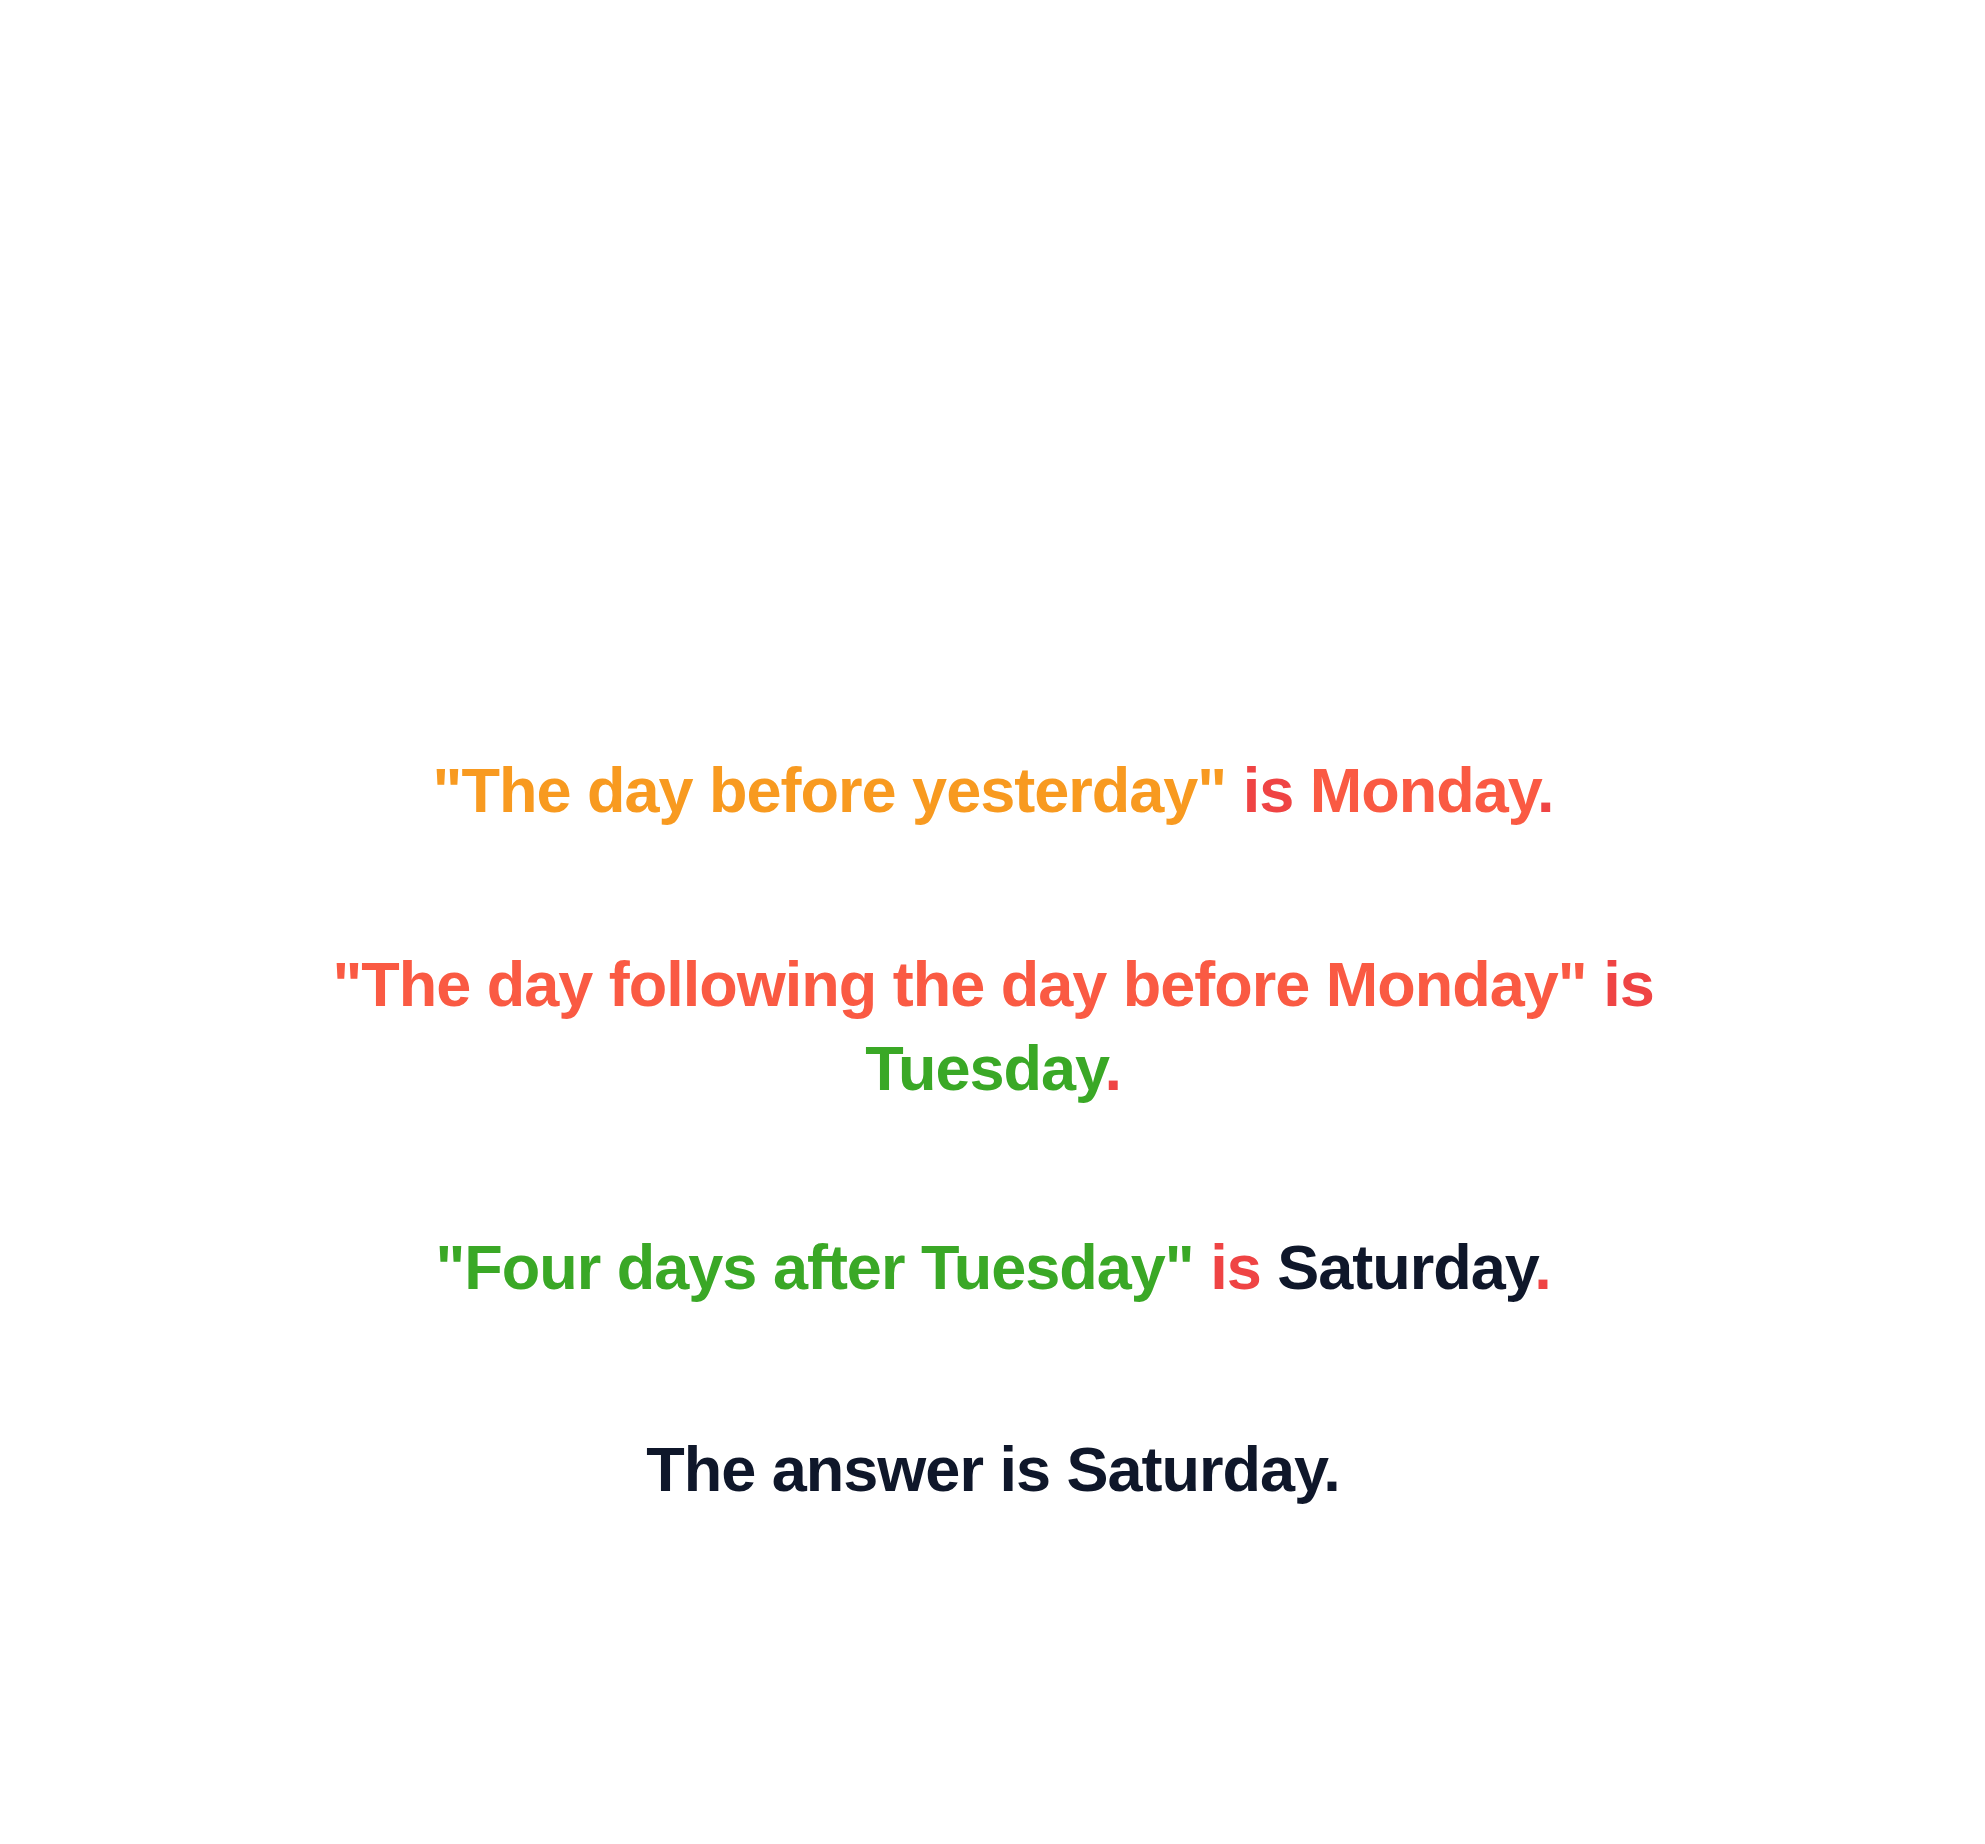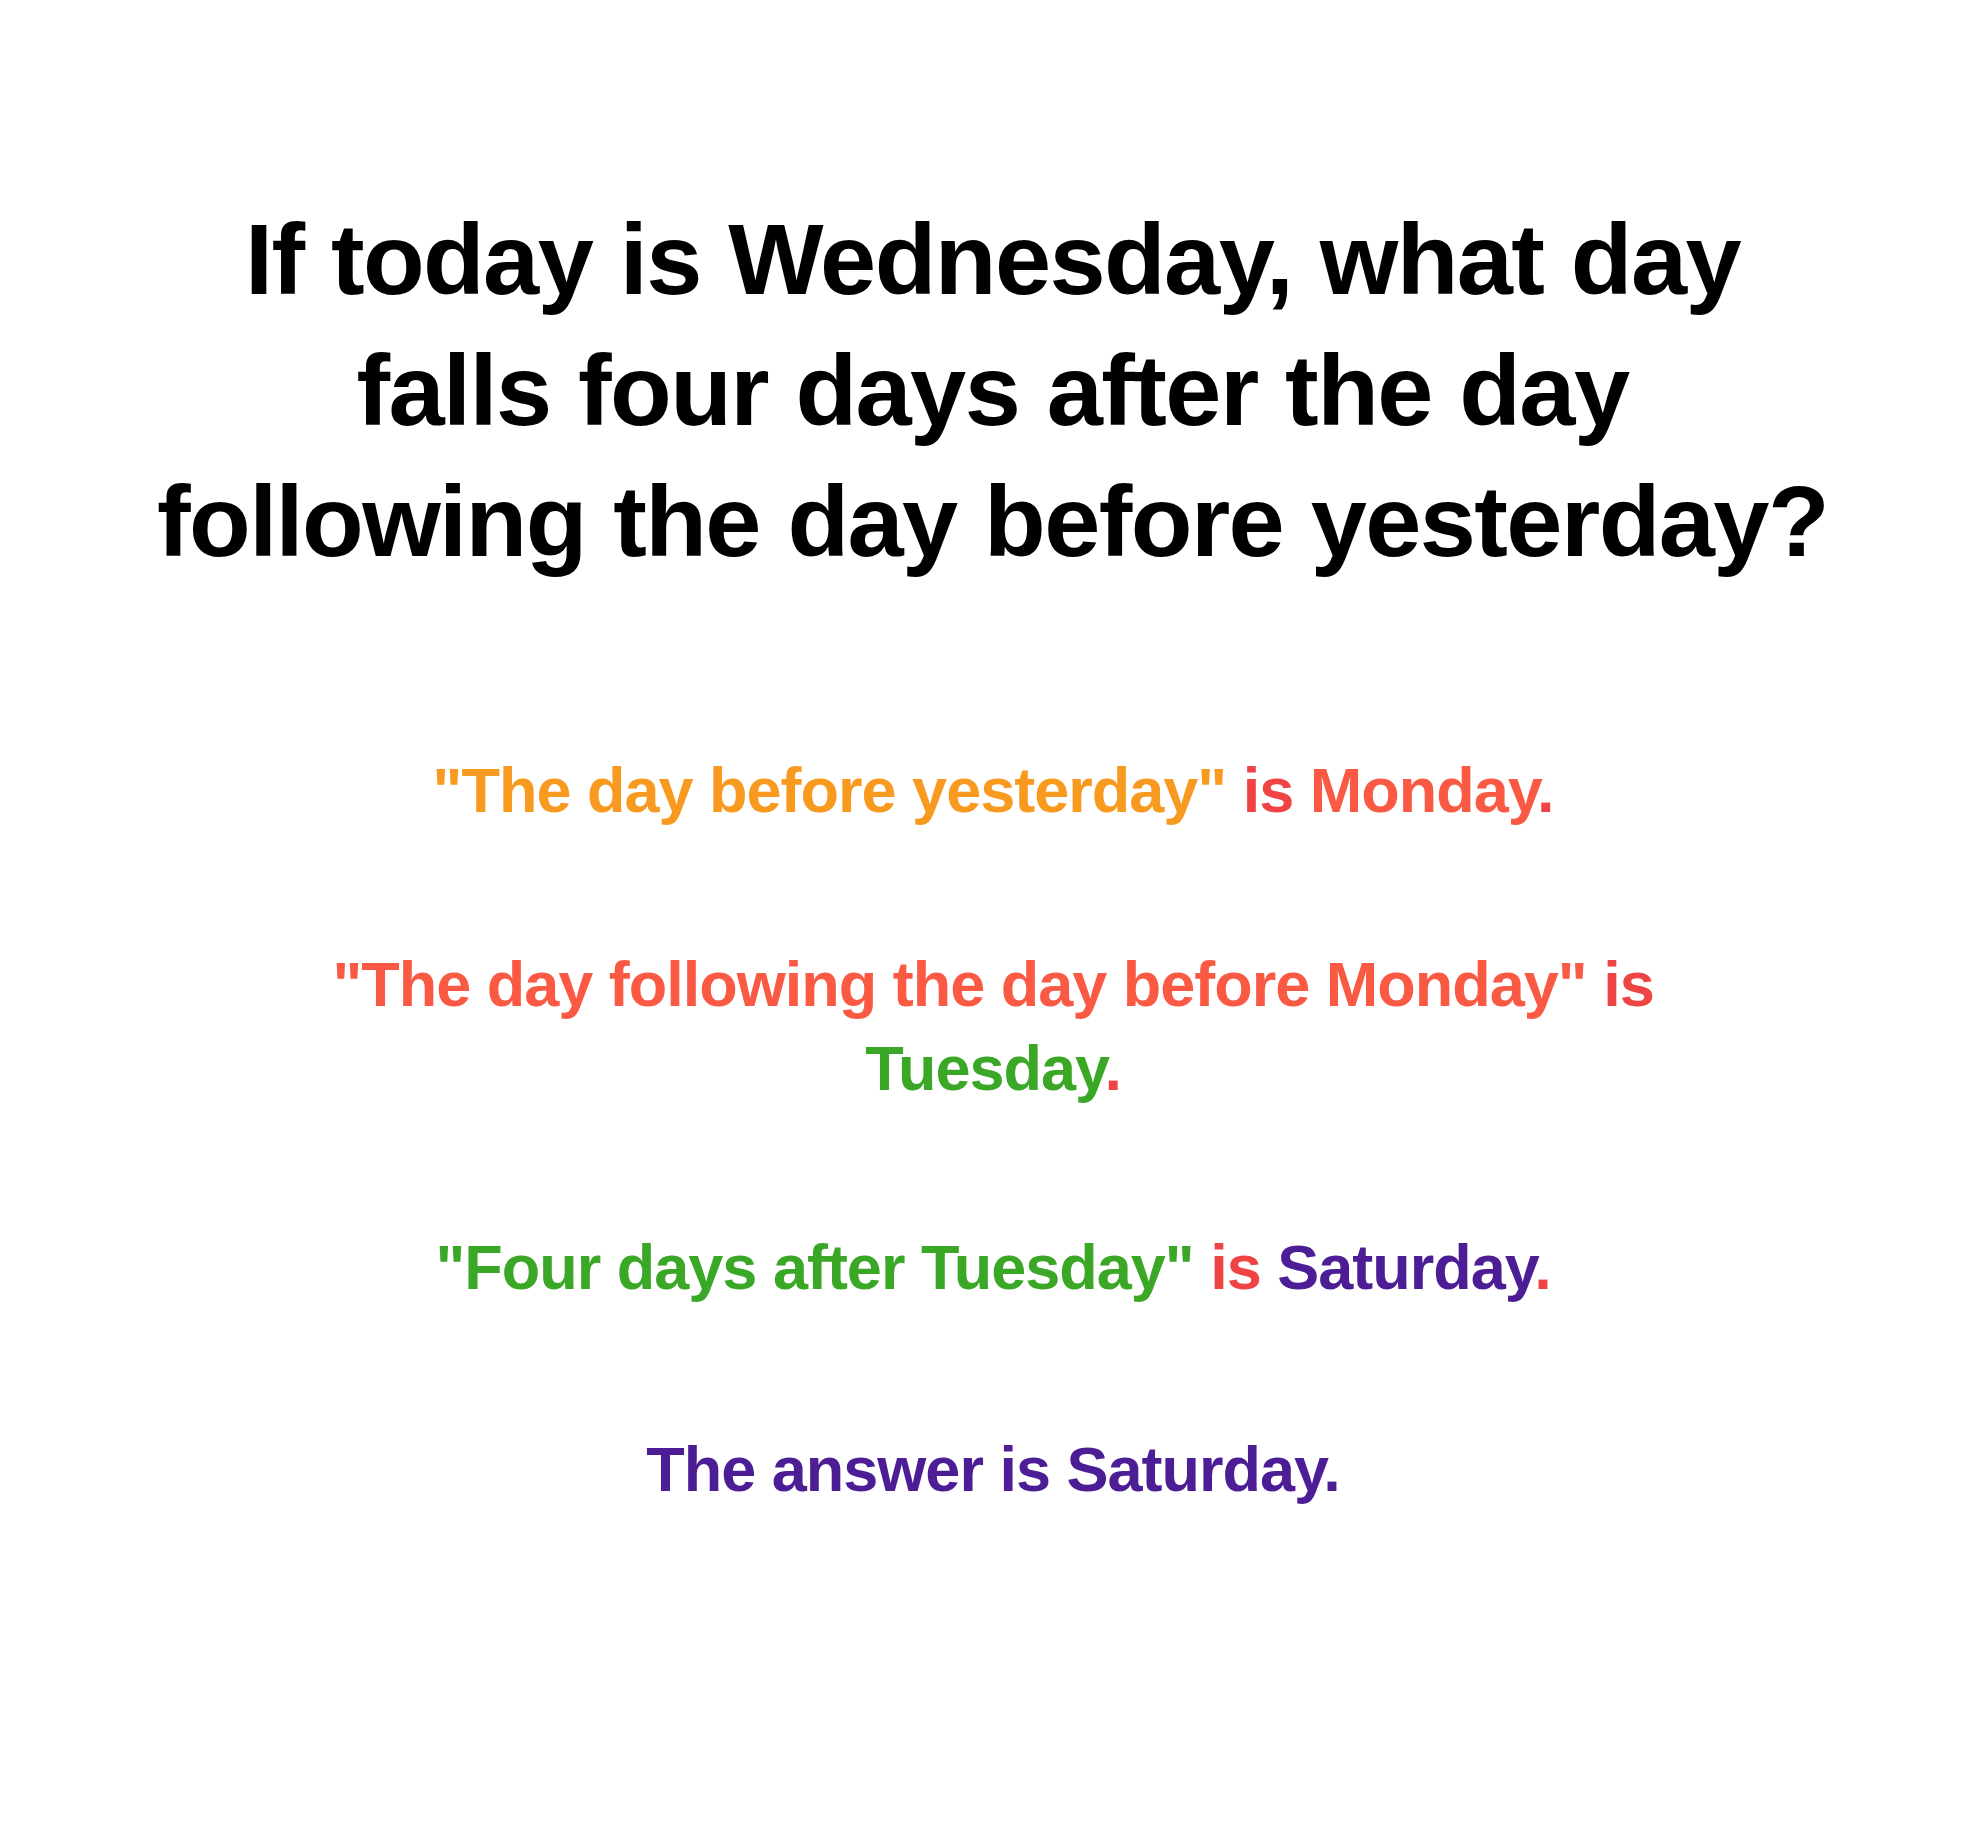--- a/index.html
+++ b/index.html
@@ -52,29 +52,28 @@
     color: #000000;
   }
   .step.s1 { margin: 0 0 0 0; }
   .step.s2 { margin: 110px 0 0 0; padding: 0 227px; }
   .step.s3 { margin: 116px 0 0 0; }
   .step.s4 { margin: 118px 0 12px 0; }
 
   .c-orange { color: #F89A20; }
   .c-coral  { color: #FA5A43; margin-top: 20px; }
   .c-green  { color: #3AA826; }
-  .c-red    { color: #4c1d95; }
+  .c-red    { color: #0f172a; }
   .c-black  { color: #ef4444; }
 </style>
 </head>
 <body>
 
 <div class="page">
 
-  <h1 class="title"><span>If today is Wednesday, what day</span><br><span>falls four days after the day</span><br><span>following the day before yesterday?</span></h1>
 
   <div class="body-block">
 
     <p class="step s1">
       <span class="c-orange">"The day before yesterday"</span><span class="c-black"> is </span><span class="c-coral">Monday</span><span class="c-black">.</span>
     </p>
 
     <p class="step s2">
       <span class="c-coral">"The day following the day before Monday"</span><span class="c-black"> is </span><span class="c-green">Tuesday</span><span class="c-black">.</span>
     </p>

